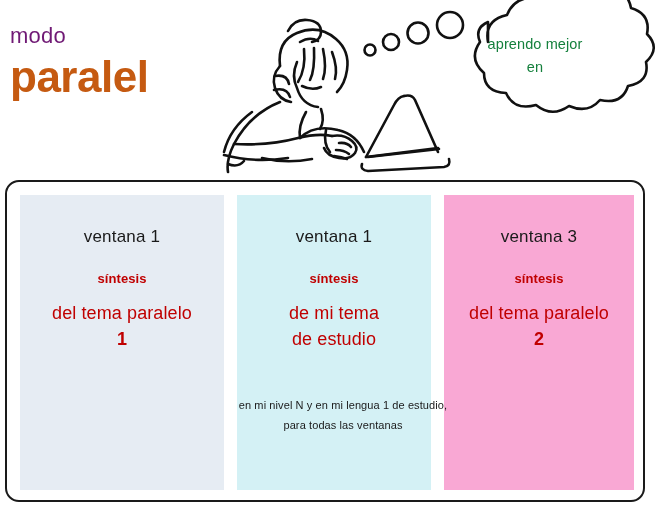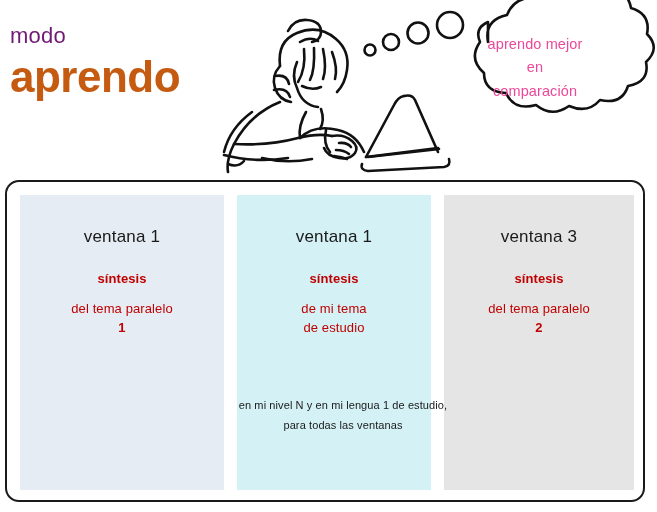--- a/index.html
+++ b/index.html
@@ -71,21 +71,21 @@
     height: 128px;
   }
 
   .bubble-text {
     position: absolute;
     left: 455px;
     top: 33px;
     width: 160px;
     text-align: center;
     font-size: 14.5px;
-    color: #ec4899;
+    color: #15803d;
     line-height: 1.62;
     letter-spacing: 0.1px;
   }
 
   
   .board {
     position: absolute;
     left: 5px;
     top: 180px;
     width: 640px;
@@ -117,21 +117,21 @@
     background: #e6ecf3;
   }
   .col-2 {
     left: 230px;
     width: 194px;
     background: #d4f1f5;
   }
   .col-3 {
     left: 437px;
     width: 190px;
-    background: #e5e5e5;
+    background: #f9a8d4;
   }
 
   .col-body {
     padding-top: 32px;
     text-align: center;
   }
 
   .win-label {
     font-size: 17px;
     color: #1a1a1a;
@@ -140,21 +140,21 @@
 
   .synth {
     font-size: 13px;
     font-weight: 700;
     color: #c00000;
     margin-top: 24px;
     letter-spacing: 0.1px;
   }
 
   .detail {
-    font-size: 13px;
+    font-size: 18px;
     color: #c00000;
     margin-top: 14px;
     line-height: 1.45;
     letter-spacing: 0.1px;
   }
 
   .detail .num {
     font-weight: 700;
     display: block;
   }
@@ -184,21 +184,21 @@
 </style>
 </head>
 <body>
 
 <div class="stage">
 
   <div class="header">
 
     <div class="title-block">
       <div class="title-small">modo</div>
-      <div class="title-big">aprendo</div>
+      <div class="title-big">paralel</div>
     </div>
 
     <div class="illustration">
       <svg width="225" height="172" viewBox="0 0 225 172" fill="none" stroke="#111111" stroke-width="2.6" stroke-linecap="round" stroke-linejoin="round">
 
         <path d="M66 27 q6 -12 19 -11 q14 1 14 12 q0 8 -9 10"></path>
         <path d="M78 38 q10 -6 18 -1"></path>
 
         <path d="M58 62 q-3 -25 17 -33 q22 -9 39 6 q14 12 11 31 q-2 14 -10 22"></path>
 
@@ -263,21 +263,20 @@
                  q-22 6 -30 -12
                  q-22 -1 -22 -20
                  q-16 -14 -4 -31
                  q-6 -14 8 -20 z" fill="#ffffff"></path>
       </svg>
     </div>
 
     <div class="bubble-text">
       <div>aprendo  mejor</div>
       <div>en</div>
-      <div>comparación</div>
     </div>
   </div>
 
   <div class="board">
     <div class="columns">
 
       <div class="column col-1">
         <div class="col-body">
           <div class="win-label">ventana 1</div>
           <div class="synth">síntesis</div>

